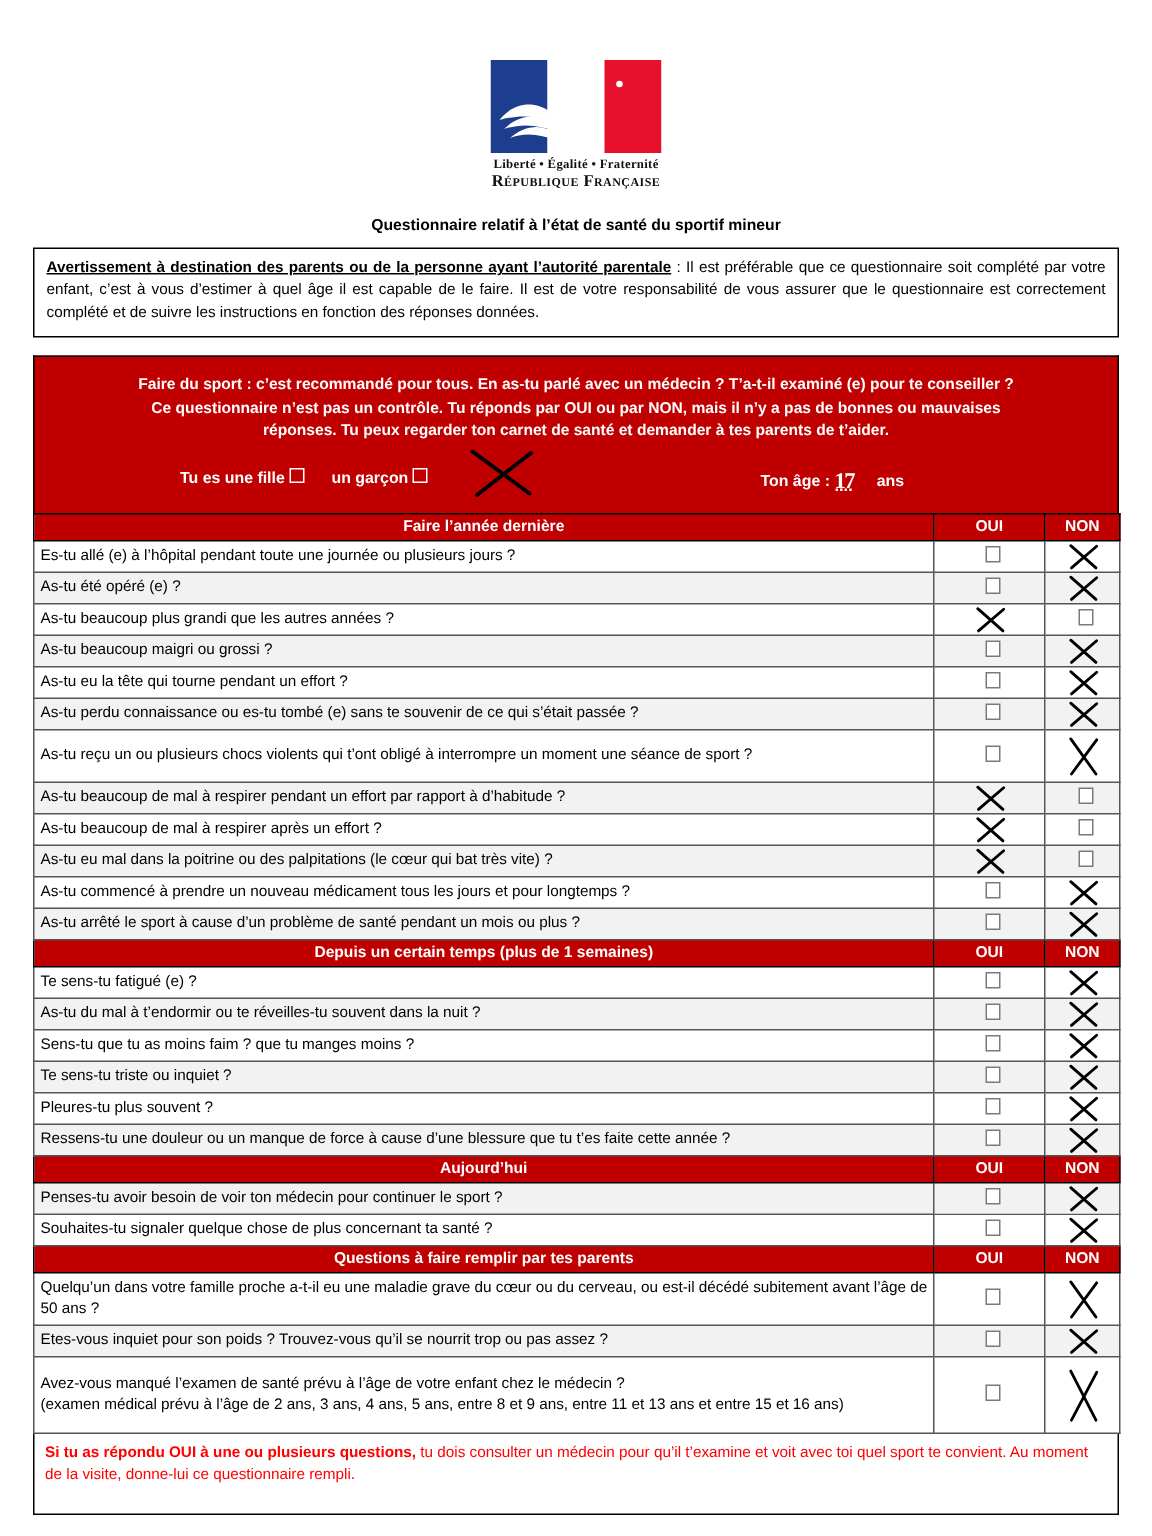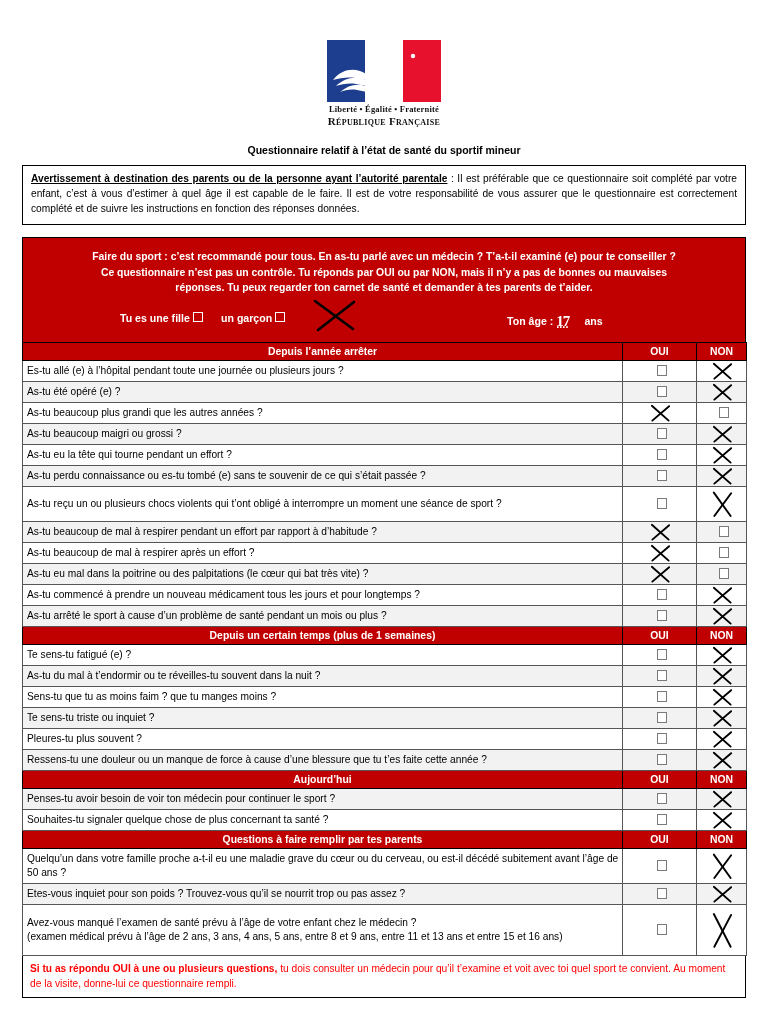--- a/index.html
+++ b/index.html
@@ -186,21 +186,21 @@
     left: 50%;
     top: 50%;
     transform: translate(-50%, -50%);
     pointer-events: none;
   }
 
   
   .advice {
     border: 1px solid #000;
     border-top: none;
-    padding: 5px 7px 6px 7px;
+    padding: 5px 7px 18px 7px;
     font-size: 10.2px;
     color: #FF0000;
     line-height: 1.5;
   }
   .advice b { font-weight: bold; }
 </style>
 </head>
 <body>
 
 <div class="page">
@@ -246,21 +246,21 @@
   </div>
 
   <table class="q-table">
     <colgroup>
       <col class="col-q">
         <col class="col-oui">
         <col class="col-non">
     </colgroup>
     <tbody id="table-body">
         <tr class="section-head">
-          <td>Depuis l’année arrêter</td>
+          <td>Faire l’année dernière</td>
           <td>OUI</td>
           <td>NON</td>
         </tr>
         <tr class="q-row">
           <td>Es-tu allé (e) à l’hôpital pendant toute une journée ou plusieurs jours ?</td>
           <td class="cell-center"><span class="cb"></span></td>
           <td class="cell-center">
             <svg viewBox="0 0 24 19" width="24" height="19" class="xmark">
               <path d="M3.84 2.28 L20.64 17.1" stroke="#000" stroke-width="1.9" fill="none" stroke-linecap="round"></path>
               <path d="M21.12 2.66 L4.32 17.1" stroke="#000" stroke-width="1.9" fill="none" stroke-linecap="round"></path>

